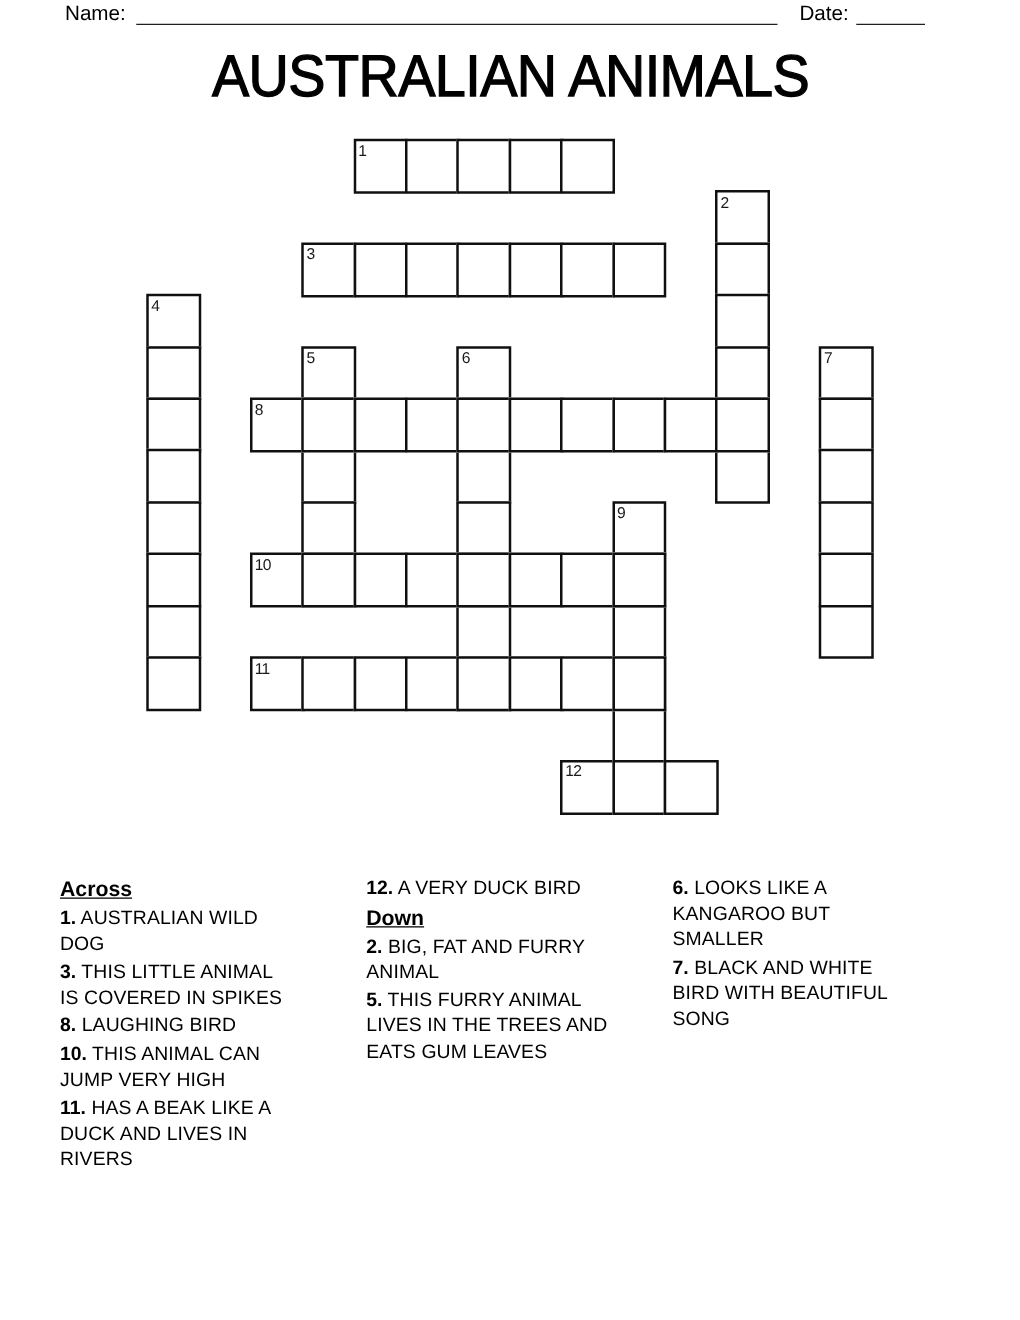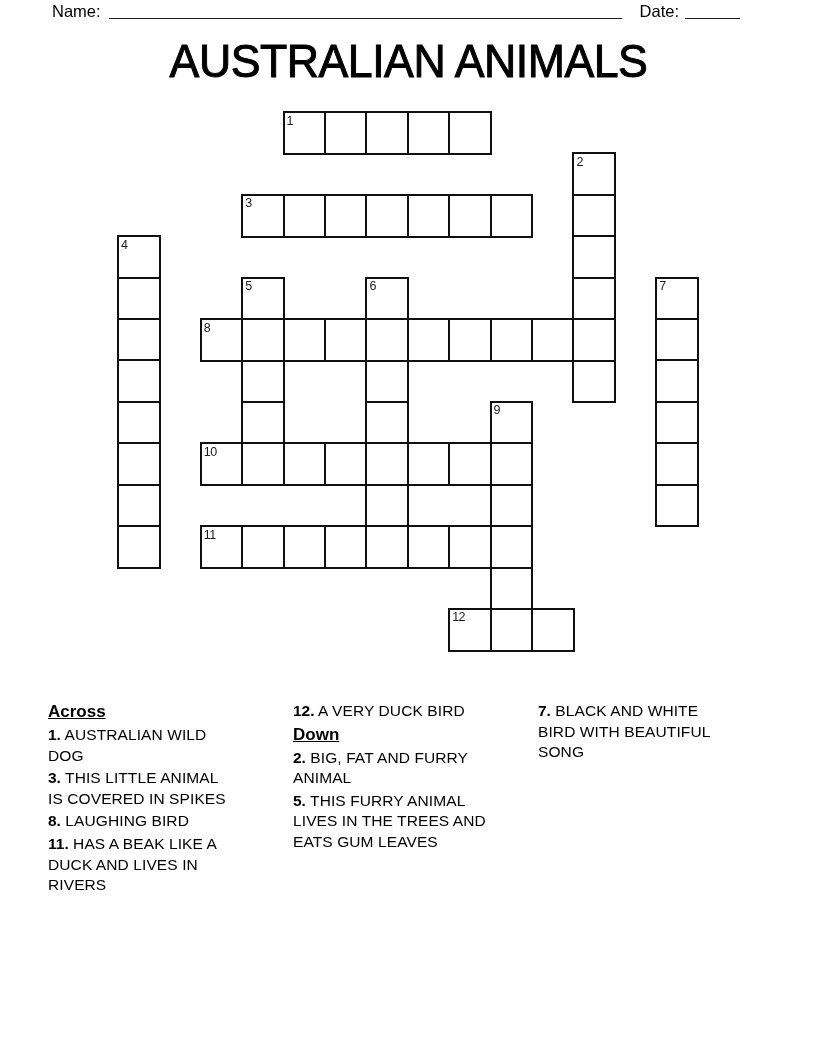--- a/index.html
+++ b/index.html
@@ -4,21 +4,21 @@
 <style>
   html,body{margin:0;padding:0;}
   body{
     width:816px;height:1056px;position:relative;overflow:hidden;
     background:#ffffff;color:#000;
     font-family:"Liberation Sans",sans-serif;
   }
   
   .header-row{
     position:absolute;left:52px;top:2px;width:688px;
-    display:flex;align-items:center;font-size:16.5px;line-height:18px;
+    display:flex;align-items:flex-end;font-size:16.5px;line-height:18px;
   }
   .fill-line{border-bottom:1.7px solid #1f1f1f;height:15px;}
   .name-line{flex:1;margin-left:8px;}
   .date-label{margin-left:18px;}
   .date-line{width:55px;margin-left:6px;}
   
   .title{
     position:absolute;top:33px;left:0;width:816px;text-align:center;
     font-size:47px;font-weight:400;letter-spacing:-0.5px;
     -webkit-text-stroke:1px #000;
@@ -157,31 +157,36 @@
   </div>
 
 <div class="clues">
     <div class="clue-col">
       <div class="clue-head">Across</div>
       <p class="clue"><b>1.</b><span> AUSTRALIAN WILD
 DOG</span></p>
       <p class="clue"><b>3.</b><span> THIS LITTLE ANIMAL
 IS COVERED IN SPIKES</span></p>
       <p class="clue"><b>8.</b><span> LAUGHING BIRD</span></p>
+      <p class="clue"><b>10.</b><span> THIS ANIMAL CAN
+JUMP VERY HIGH</span></p>
       <p class="clue"><b>11.</b><span> HAS A BEAK LIKE A
 DUCK AND LIVES IN
 RIVERS</span></p>
     </div>
     <div class="clue-col">
       <p class="clue"><b>12.</b><span> A VERY DUCK BIRD</span></p>
       <div class="clue-head">Down</div>
       <p class="clue"><b>2.</b><span> BIG, FAT AND FURRY
 ANIMAL</span></p>
       <p class="clue"><b>5.</b><span> THIS FURRY ANIMAL
 LIVES IN THE TREES AND
 EATS GUM LEAVES</span></p>
     </div>
     <div class="clue-col">
+      <p class="clue"><b>6.</b><span> LOOKS LIKE A
+KANGAROO BUT
+SMALLER</span></p>
       <p class="clue"><b>7.</b><span> BLACK AND WHITE
 BIRD WITH BEAUTIFUL
 SONG</span></p>
     </div>
   </div>
 
 </body></html>

